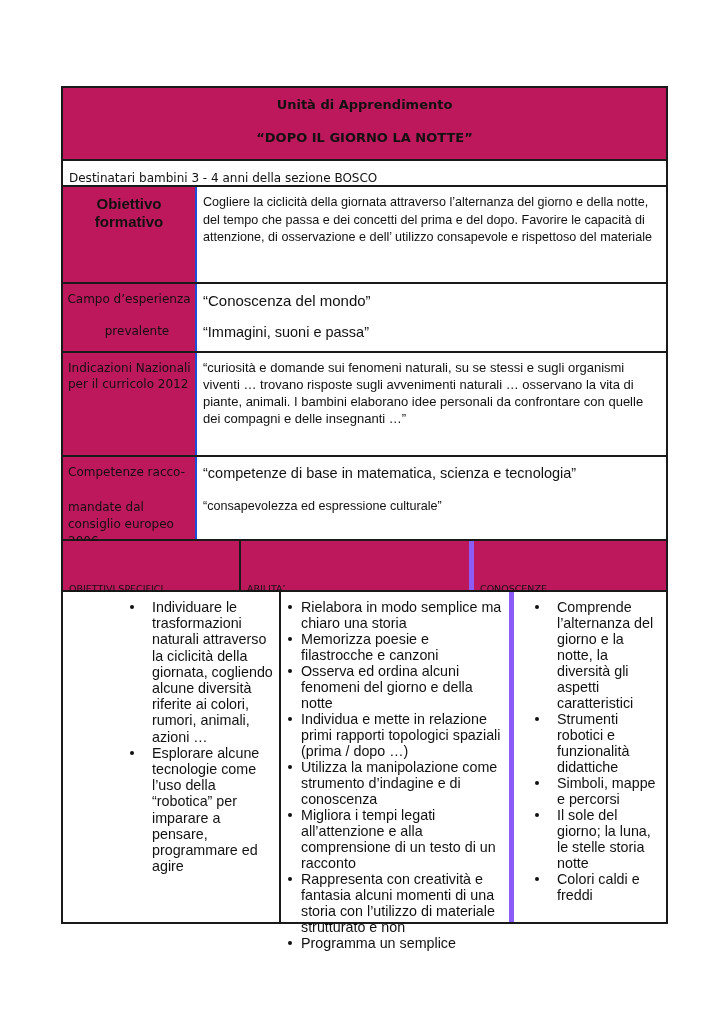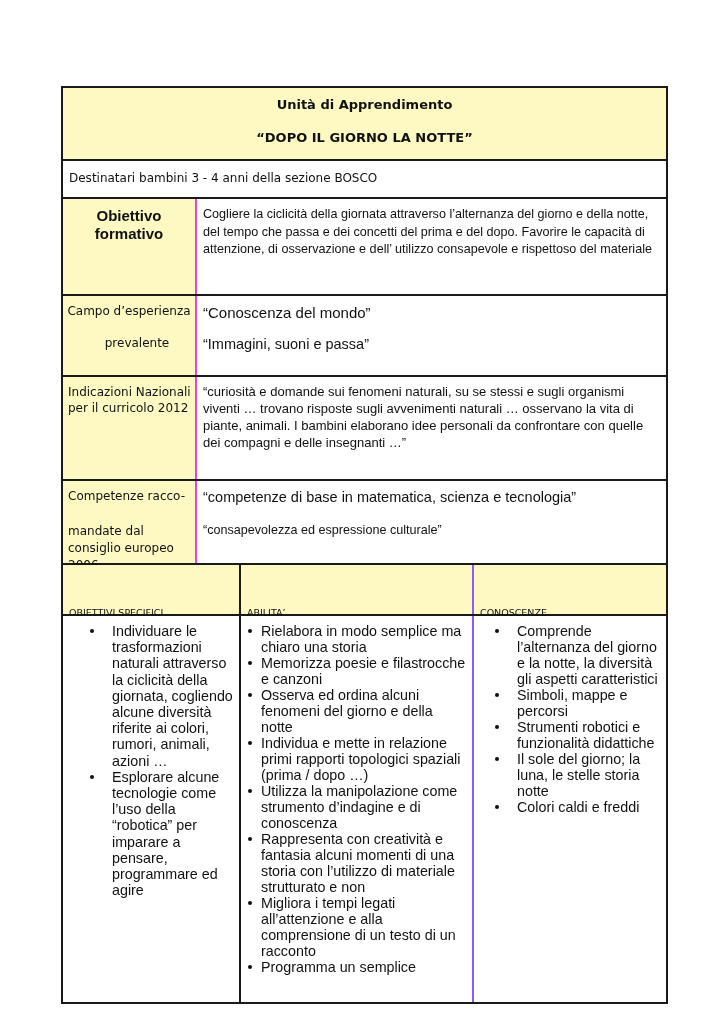--- a/index.html
+++ b/index.html
@@ -1,64 +1,64 @@
 <!DOCTYPE html>
 <html><head>
 <meta charset="utf-8">
 <style>
   html, body { margin: 0; padding: 0; background: #ffffff; }
   body { width: 725px; height: 1024px; position: relative; overflow: hidden; }
   .sheet { position: absolute; left: 61px; top: 86px; width: 607px; }
   .row { position: relative; border: 2px solid #1a1a1a; border-top: none; box-sizing: border-box; background:#fff; }
   .row.first { border-top: 2px solid #1a1a1a; }
-  .cyan { background: #fef9c3; }
+  .cyan { background: #be185d; }
   .tahoma { font-family: "DejaVu Sans", sans-serif; }
   .arial { font-family: "Liberation Sans", sans-serif; }
 
   
   .title-row { height: 75px; text-align: center; }
   .title-row .t1 { position: absolute; top: 9px; left: 0; right: 0; font-size: 13px; font-weight: bold; color: #111; }
   .title-row .t2 { position: absolute; top: 42px; left: 0; right: 0; font-size: 13px; font-weight: bold; color: #111; }
 
-  .dest-row { height: 38px; text-align: center; }
+  .dest-row { height: 26px; text-align: center; }
   .dest-row .txt { position: absolute; left: 6px; top: 10px; font-size: 12px; color: #111; }
 
   .split { display: flex; }
-  .split .lab { width: 134px; border-right: 2px solid #d946ef; box-sizing: border-box; position: relative; }
+  .split .lab { width: 134px; border-right: 2px solid #1d4ed8; box-sizing: border-box; position: relative; }
   .split .val { flex: 1; position: relative; }
 
   .obj-row { height: 97px; }
   .obj-row .lab .l { position: absolute; top: 8px; left: 0; right: 0; text-align: center; font-size: 15px; font-weight: bold; line-height: 18px; color: #111; }
   .obj-row .val .v { position: absolute; top: 7px; left: 6px; right: 6px; font-size: 12.6px; line-height: 17.5px; color: #111; }
 
-  .campo-row { height: 81px; justify-content: flex-end; }
+  .campo-row { height: 69px; justify-content: flex-end; }
   .campo-row .lab .l1 { position: absolute; top: 8px; left: 0; right: 0; text-align: center; font-size: 12px; color: #111; }
   .campo-row .lab .l2 { position: absolute; top: 40px; left: 0; right: 0; text-align: center; font-size: 12px; color: #111; margin-left: 16px; }
   .campo-row .val .v1 { position: absolute; top: 8px; left: 6px; font-size: 15px; color: #111; }
   .campo-row .val .v2 { position: absolute; top: 40px; left: 6px; font-size: 14.5px; color: #111; }
 
   .ind-row { height: 104px; }
   .ind-row .lab .l { position: absolute; top: 7px; left: 5px; right: 3px; font-size: 12px; line-height: 16px; color: #111; }
   .ind-row .val .v { position: absolute; top: 6px; left: 6px; right: 6px; font-size: 13px; line-height: 17px; color: #111; }
 
   .comp-row { height: 84px; }
   .comp-row .lab .l1 { position: absolute; top: 8px; left: 5px; font-size: 12px; color: #111; }
   .comp-row .lab .l2 { position: absolute; top: 42px; left: 5px; right: 3px; font-size: 12px; line-height: 17px; color: #111; }
   .comp-row .val .v1 { position: absolute; top: 8px; left: 6px; font-size: 14.5px; color: #111; }
   .comp-row .val .v2 { position: absolute; top: 42px; left: 6px; font-size: 12.6px; color: #111; }
 
   .three { display: flex; }
   .three .c1 { width: 178px; border-right: 2px solid #1a1a1a; box-sizing: border-box; position: relative; }
-  .three .c2 { width: 233px; border-right: 2px solid #8b5cf6; box-sizing: border-box; position: relative; }
+  .three .c2 { width: 233px; border-right: 5px solid #8b5cf6; box-sizing: border-box; position: relative; }
   .three .c3 { flex: 1; position: relative; }
 
   .head-row { height: 51px; }
   .head-row .h { position: absolute; left: 6px; top: 42px; font-size: 9.5px; color: #111; }
 
-  .body-row { height: 388px; }
+  .body-row { height: 332px; padding-left: 40px; }
   ul.bl { margin: 0; padding: 0; list-style: none; position: absolute; color: #111; }
   ul.bl li { position: relative; }
   ul.bl li .dot { position: absolute; width: 4px; height: 4px; background: #111; border-radius: 50%; }
   .c1 ul.bl { top: 7px; left: 49px; right: 4px; font-size: 14.3px; line-height: 16.2px; }
   .c1 ul.bl li .dot { left: -22px; top: 6px; }
   .c2 ul.bl { top: 7px; left: 20px; right: 4px; font-size: 14.3px; line-height: 16px; }
   .c2 ul.bl li .dot { left: -13px; top: 6px; }
   .c3 ul.bl { top: 7px; left: 43px; right: 4px; font-size: 14.3px; line-height: 16px; }
   .c3 ul.bl li .dot { left: -22px; top: 6px; }
 </style>
@@ -135,29 +135,29 @@
         <li><span class="dot"></span><span>Esplorare alcune tecnologie come l’uso della “robotica” per imparare a pensare, programmare ed agire</span></li>
       </ul>
     </div>
     <div class="c2">
       <ul class="bl">
         <li><span class="dot"></span><span>Rielabora in modo semplice ma chiaro una storia</span></li>
         <li><span class="dot"></span><span>Memorizza poesie e filastrocche e canzoni</span></li>
         <li><span class="dot"></span><span>Osserva ed ordina alcuni fenomeni del giorno e della notte</span></li>
         <li><span class="dot"></span><span>Individua e mette in relazione primi rapporti topologici spaziali (prima / dopo …)</span></li>
         <li><span class="dot"></span><span>Utilizza la manipolazione come strumento d’indagine e di conoscenza</span></li>
+        <li><span class="dot"></span><span>Migliora i tempi legati all’attenzione e alla comprensione di un testo di un racconto</span></li>
         <li><span class="dot"></span><span>Rappresenta con creatività e fantasia alcuni momenti di una storia con l’utilizzo di materiale strutturato e non</span></li>
-        <li><span class="dot"></span><span>Migliora i tempi legati all’attenzione e alla comprensione di un testo di un racconto</span></li>
         <li><span class="dot"></span><span>Programma un semplice</span></li>
       </ul>
     </div>
     <div class="c3">
       <ul class="bl">
         <li><span class="dot"></span><span>Comprende l’alternanza del giorno e la notte, la diversità gli aspetti caratteristici</span></li>
+        <li><span class="dot"></span><span>Strumenti robotici e funzionalità didattiche</span></li>
         <li><span class="dot"></span><span>Simboli, mappe e percorsi</span></li>
-        <li><span class="dot"></span><span>Strumenti robotici e funzionalità didattiche</span></li>
         <li><span class="dot"></span><span>Il sole del giorno; la luna, le stelle storia notte</span></li>
         <li><span class="dot"></span><span>Colori caldi e freddi</span></li>
       </ul>
     </div>
   </div>
 
 </div>
 
 </body></html>

